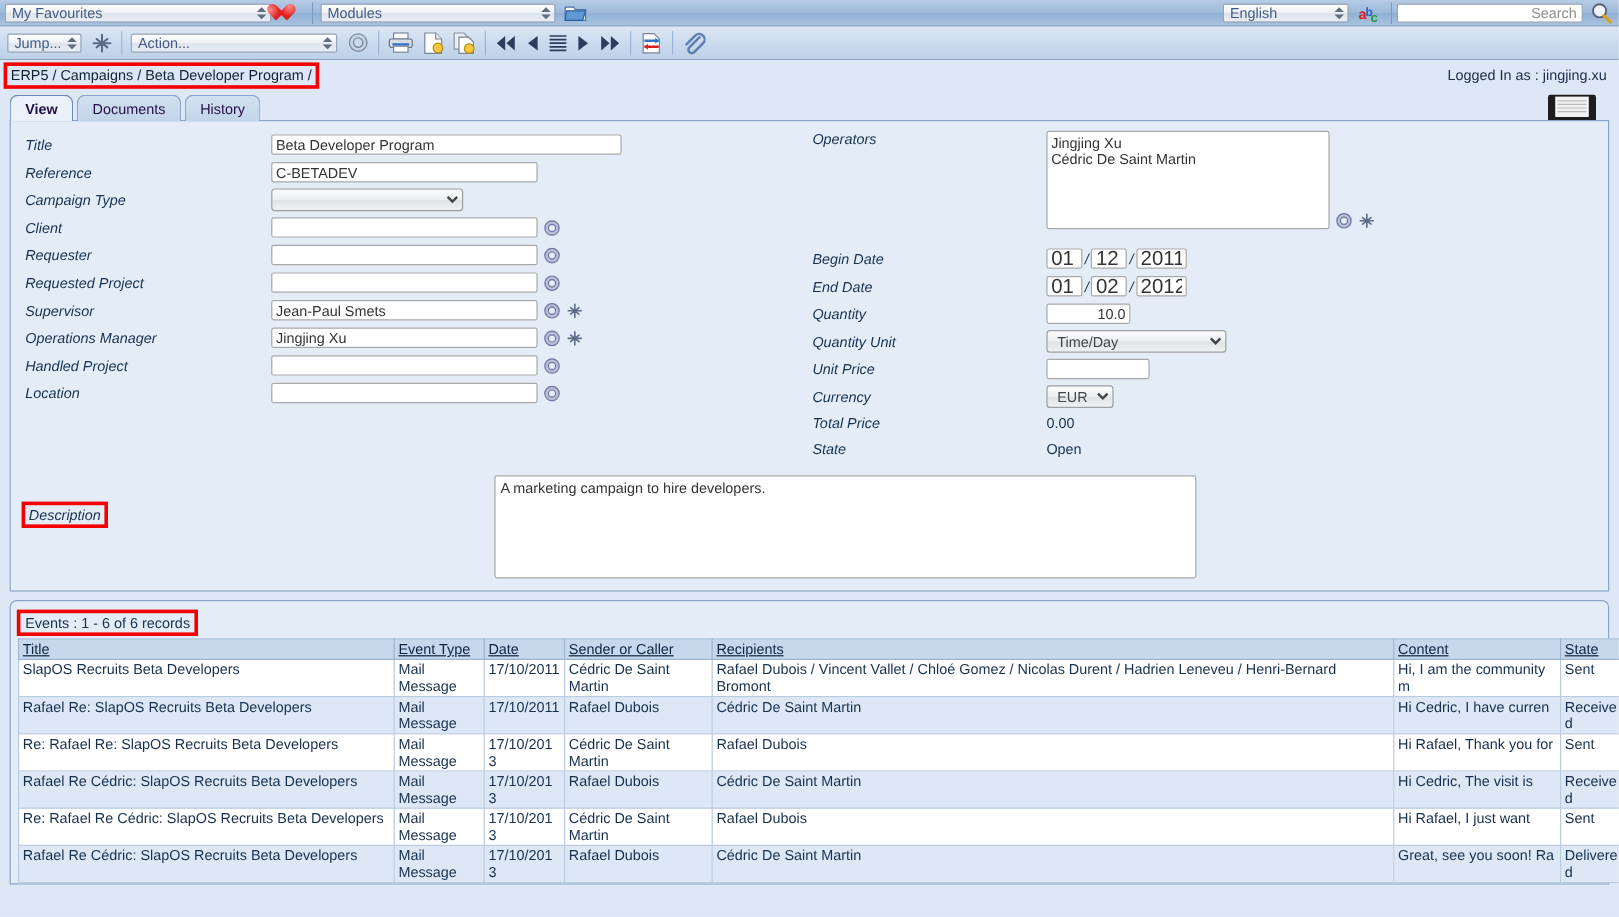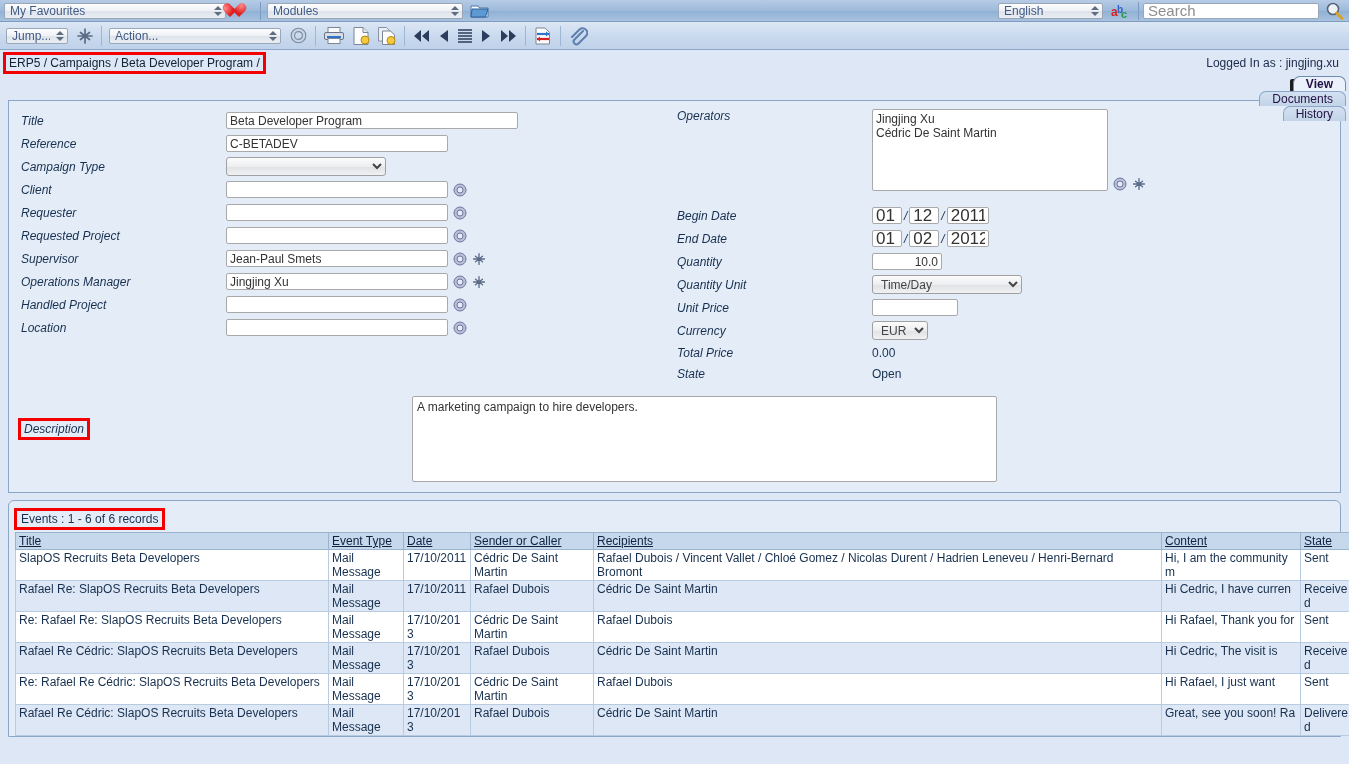--- a/index.html
+++ b/index.html
@@ -61,23 +61,24 @@
     border-radius:9px 9px 0 0;
   }
   .heart::before{left:0;transform:rotate(-45deg);transform-origin:0 100%;}
   .heart::after{left:0;transform:rotate(45deg);transform-origin:100% 100%;}
 
   .vsep { width:1px; height:18px; background:#7d9bc0; margin:0 6px; }
   .vsep2 { width:1px; height:20px; background:#9db6d3; margin:0 7px; }
 
   #search-wrap { display:flex; align-items:center; margin-left:auto; }
   #search-input {
-    width:176px;height:16px;border:1px solid #9aa7b8;border-radius:2px;
-    background:#fff;font-family:inherit;font-size:15px;color:#333;
+    width:155px;height:16px;border:1px solid #9aa7b8;border-radius:2px;
+    background:#fff;font-family:inherit;font-size:12px;color:#333;
     padding:0 4px;
+    text-align:right;
   }
   #search-input::placeholder{color:#8e8e8e;}
 
   .icon-btn { display:flex;align-items:center;justify-content:center;cursor:pointer; }
 
   #jump-select { width:62px; }
   #action-select { width:172px; }
 
   
   #crumb-row {
@@ -87,21 +88,21 @@
   }
   #breadcrumb {
     font-size:12px;color:#123; padding:1px 3px;
     outline:3px solid #f40000;
   }
   #logged-in {
     margin-left:auto; font-size:12px; color:#1b2a4a; padding-right:4px;
   }
 
   
-  #tabs-row { display:flex; align-items:flex-end; padding-left:8px; height:25px; position:relative; z-index:3;flex-direction:column;}
+  #tabs-row { display:flex; align-items:flex-end; padding-left:8px; height:25px; position:relative; z-index:3;}
   .tab {
     height:22px; padding:0 12px;
     display:flex;align-items:center;
     font-size:12px;
     border:1px solid #8ba6c6;
     border-bottom:none;
     border-radius:7px 7px 0 0;
     background:linear-gradient(to bottom,#d3e0f0,#c3d4e9);
     color:#214;
     margin-right:3px;

